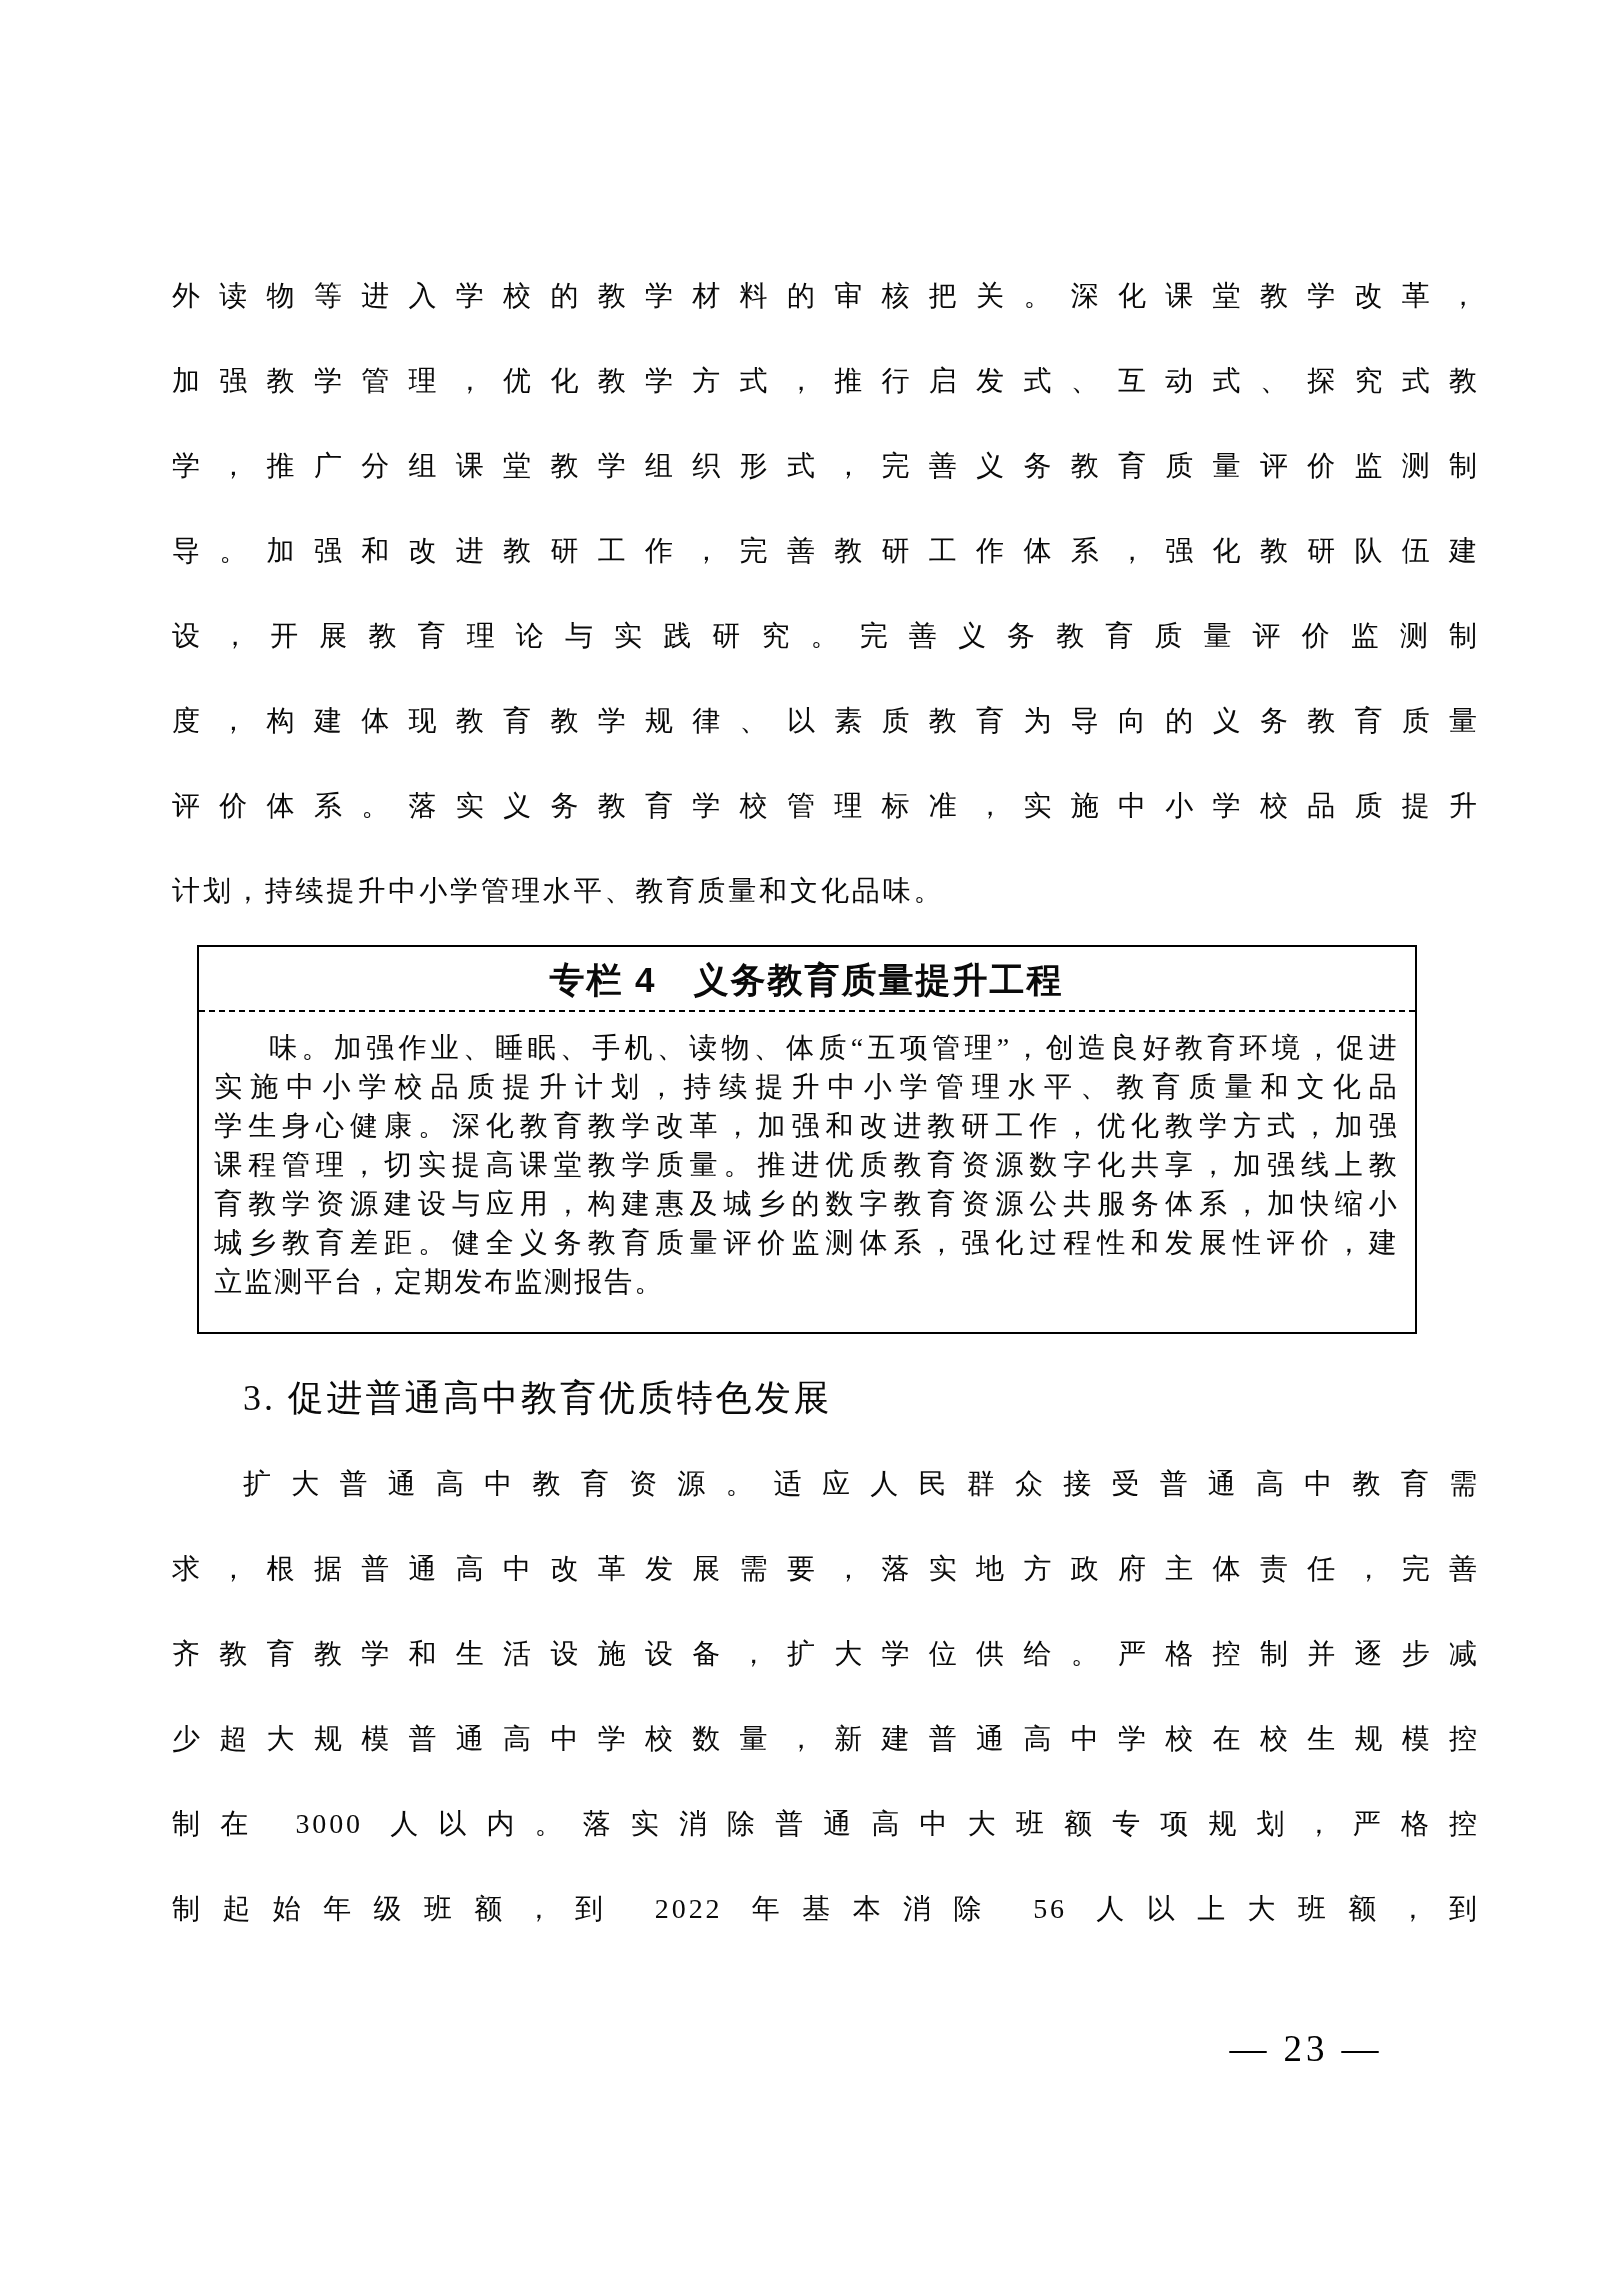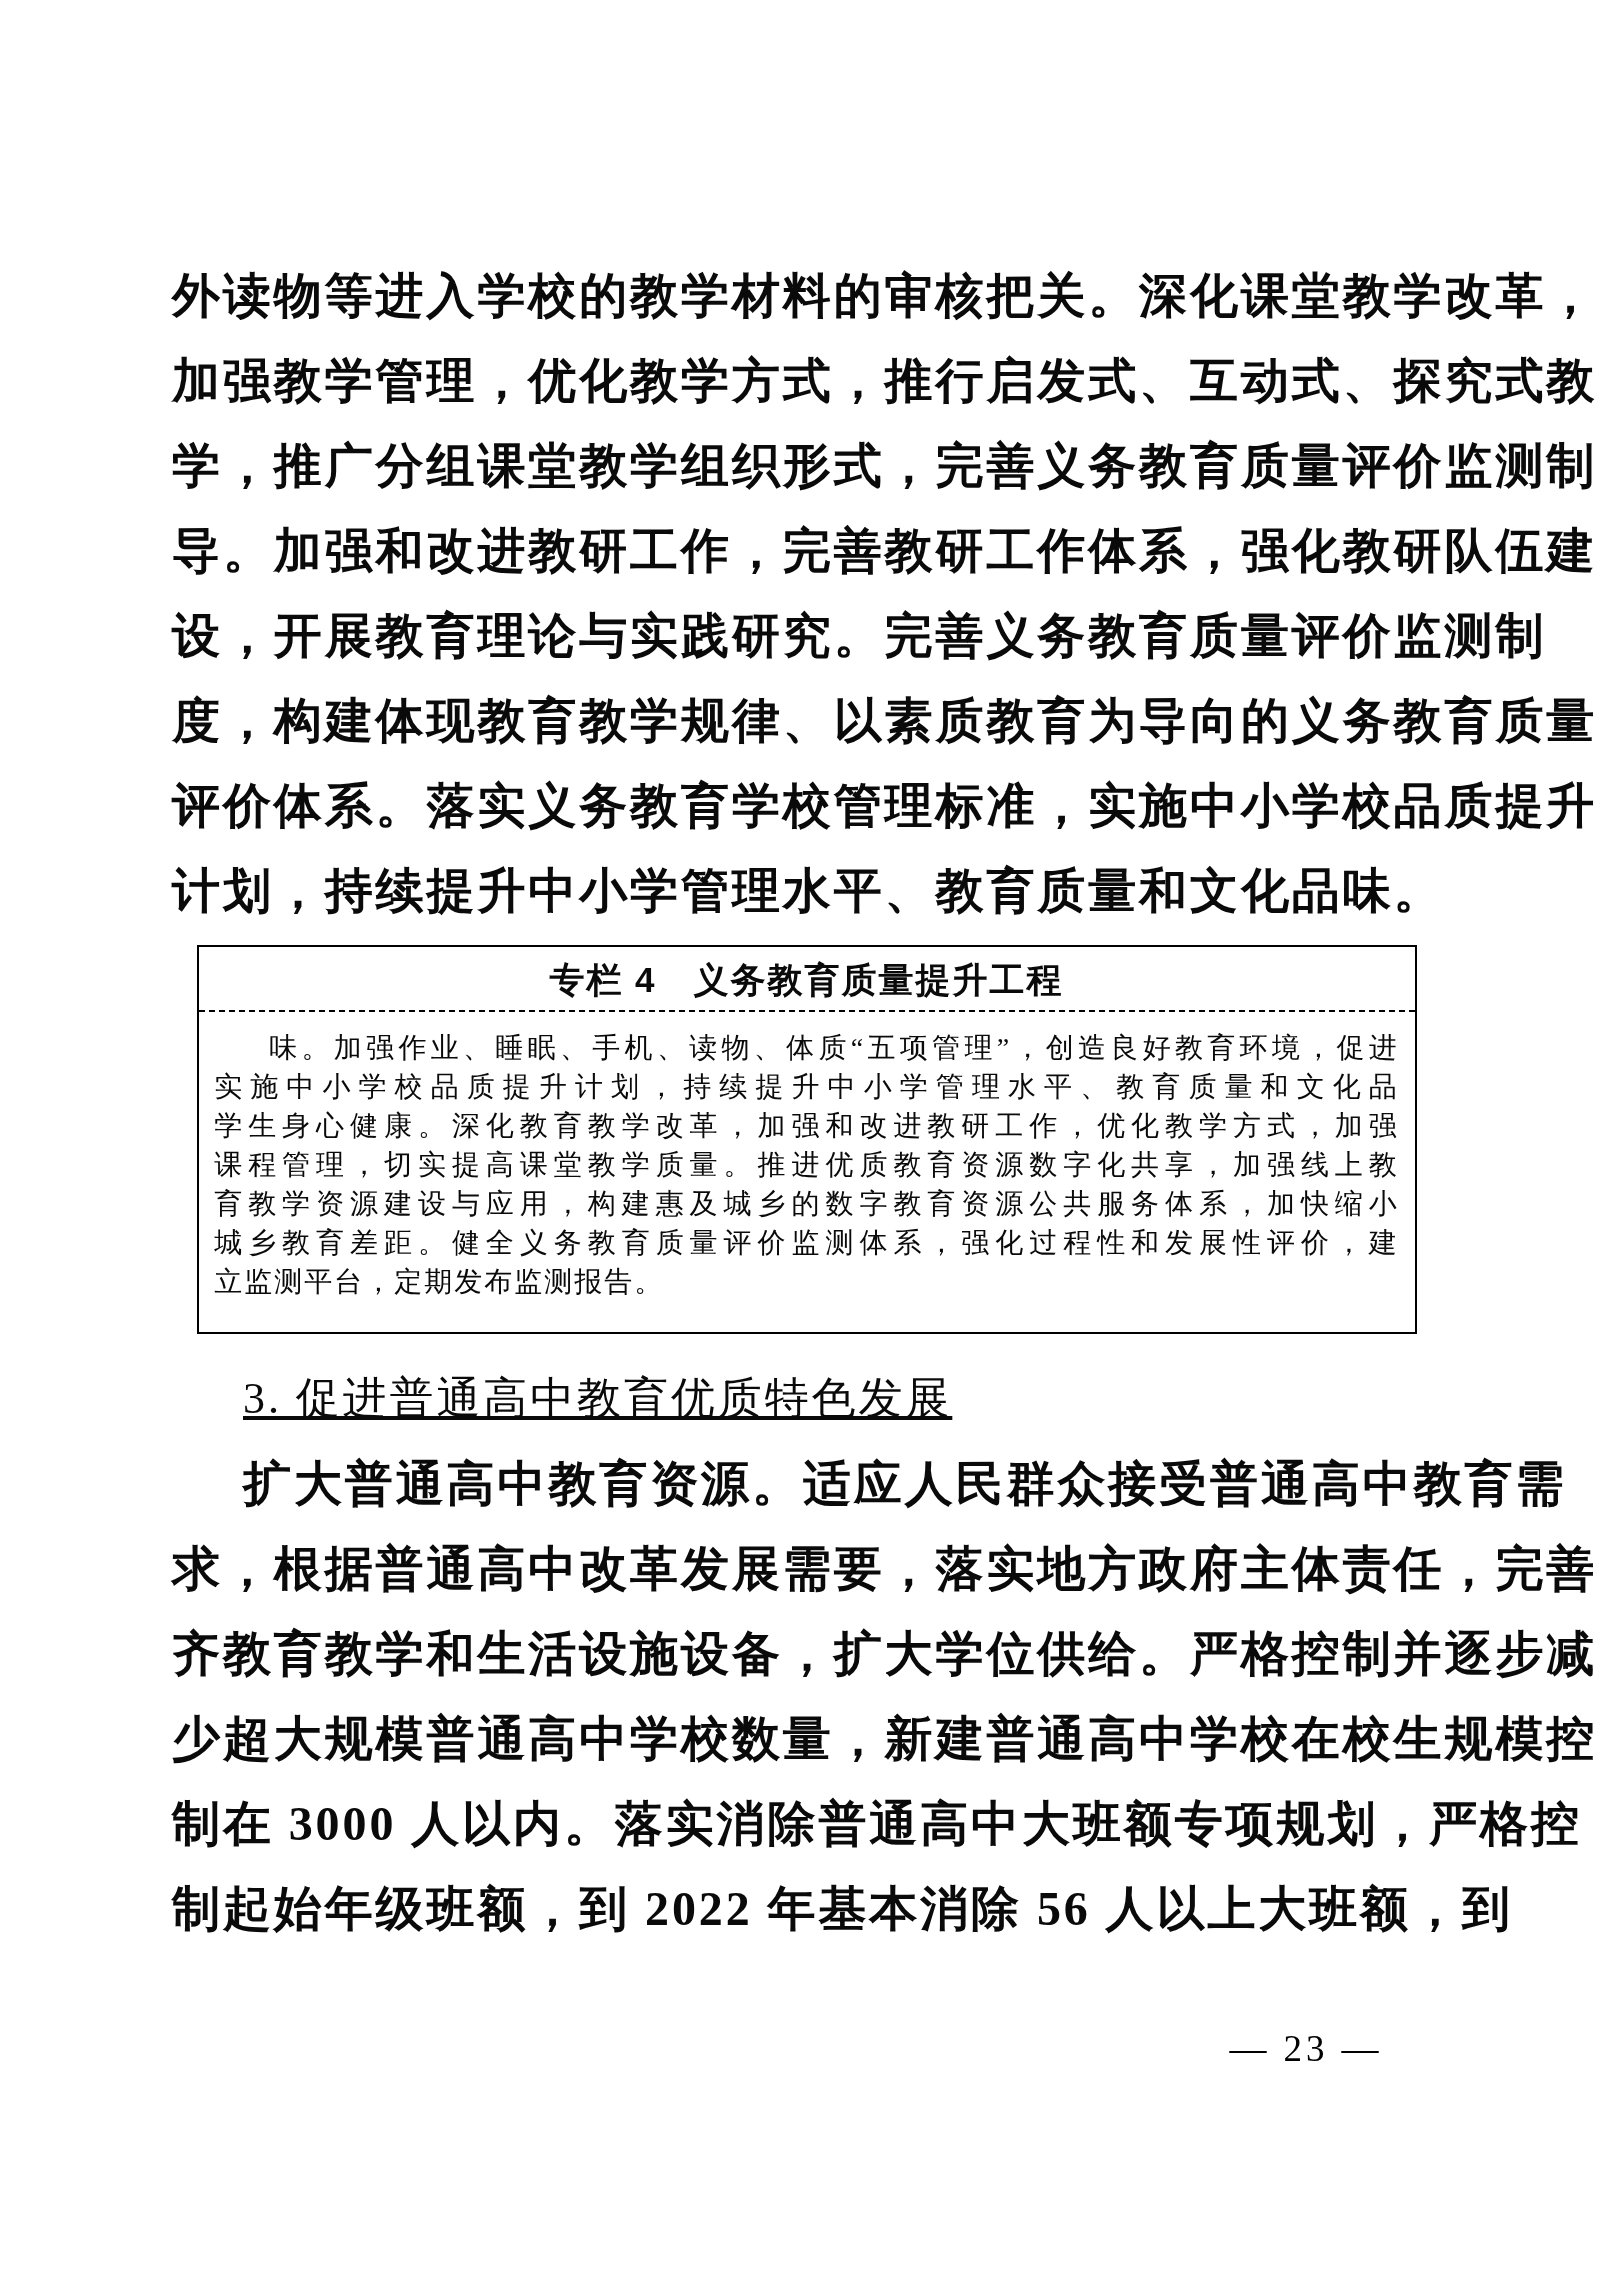--- a/index.html
+++ b/index.html
@@ -17,25 +17,24 @@
     font-family: "Liberation Serif", serif;
   }
   .content {
     position: absolute;
     left: 172px;
     top: 253px;
     width: 1308px;
   }
   
   .bodytext {
-    font-size: 48px;
+    font-size: 28px;
     line-height: 85px;
     letter-spacing: 2.9px;
     color: #0a0a0a;
-    font-weight: bold;
   }
   .bodytext .line {
     text-align: justify;
     text-align-last: justify;
     text-justify: inter-character;
     white-space: nowrap;
   }
   .bodytext .line.last {
     text-align-last: left;
     white-space: normal;
@@ -78,24 +77,23 @@
     text-align-last: left;
     white-space: normal;
   }
   .feature-box-body .boxline:first-child {
     text-indent: 55px;
   }
   
   .sub-heading {
     margin-top: 21.6px;
     padding-left: 71px;
-    font-size: 44px;
+    font-size: 36px;
     line-height: 85px;
     letter-spacing: 2.9px;
-    text-decoration: underline;
   }
   
   .page-number {
     position: absolute;
     top: 2027px;
     left: 1171px;
     width: 270px;
     text-align: center;
     font-size: 37px;
     line-height: 43px;

